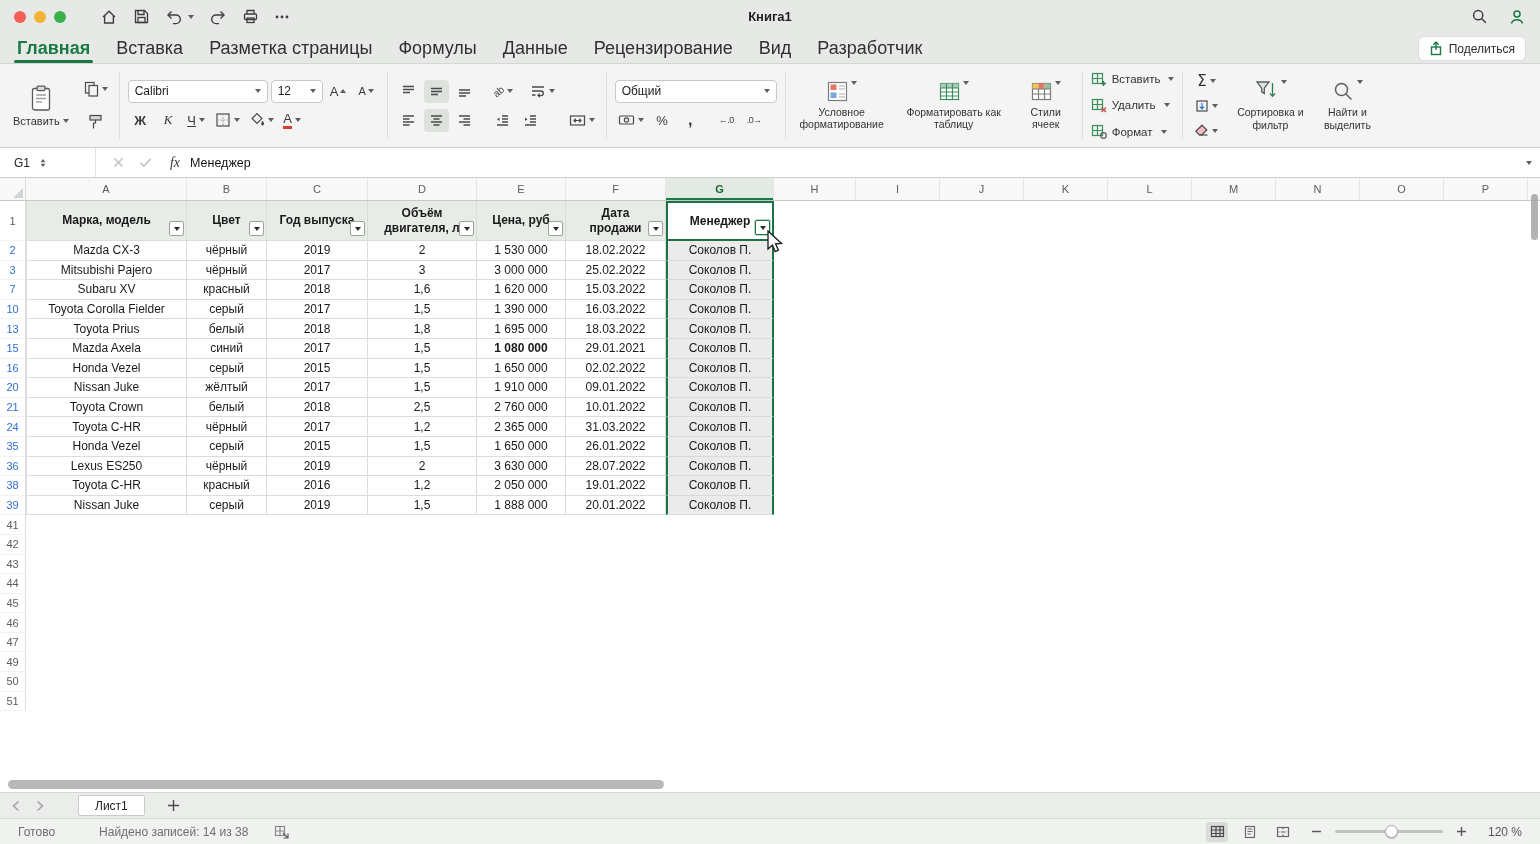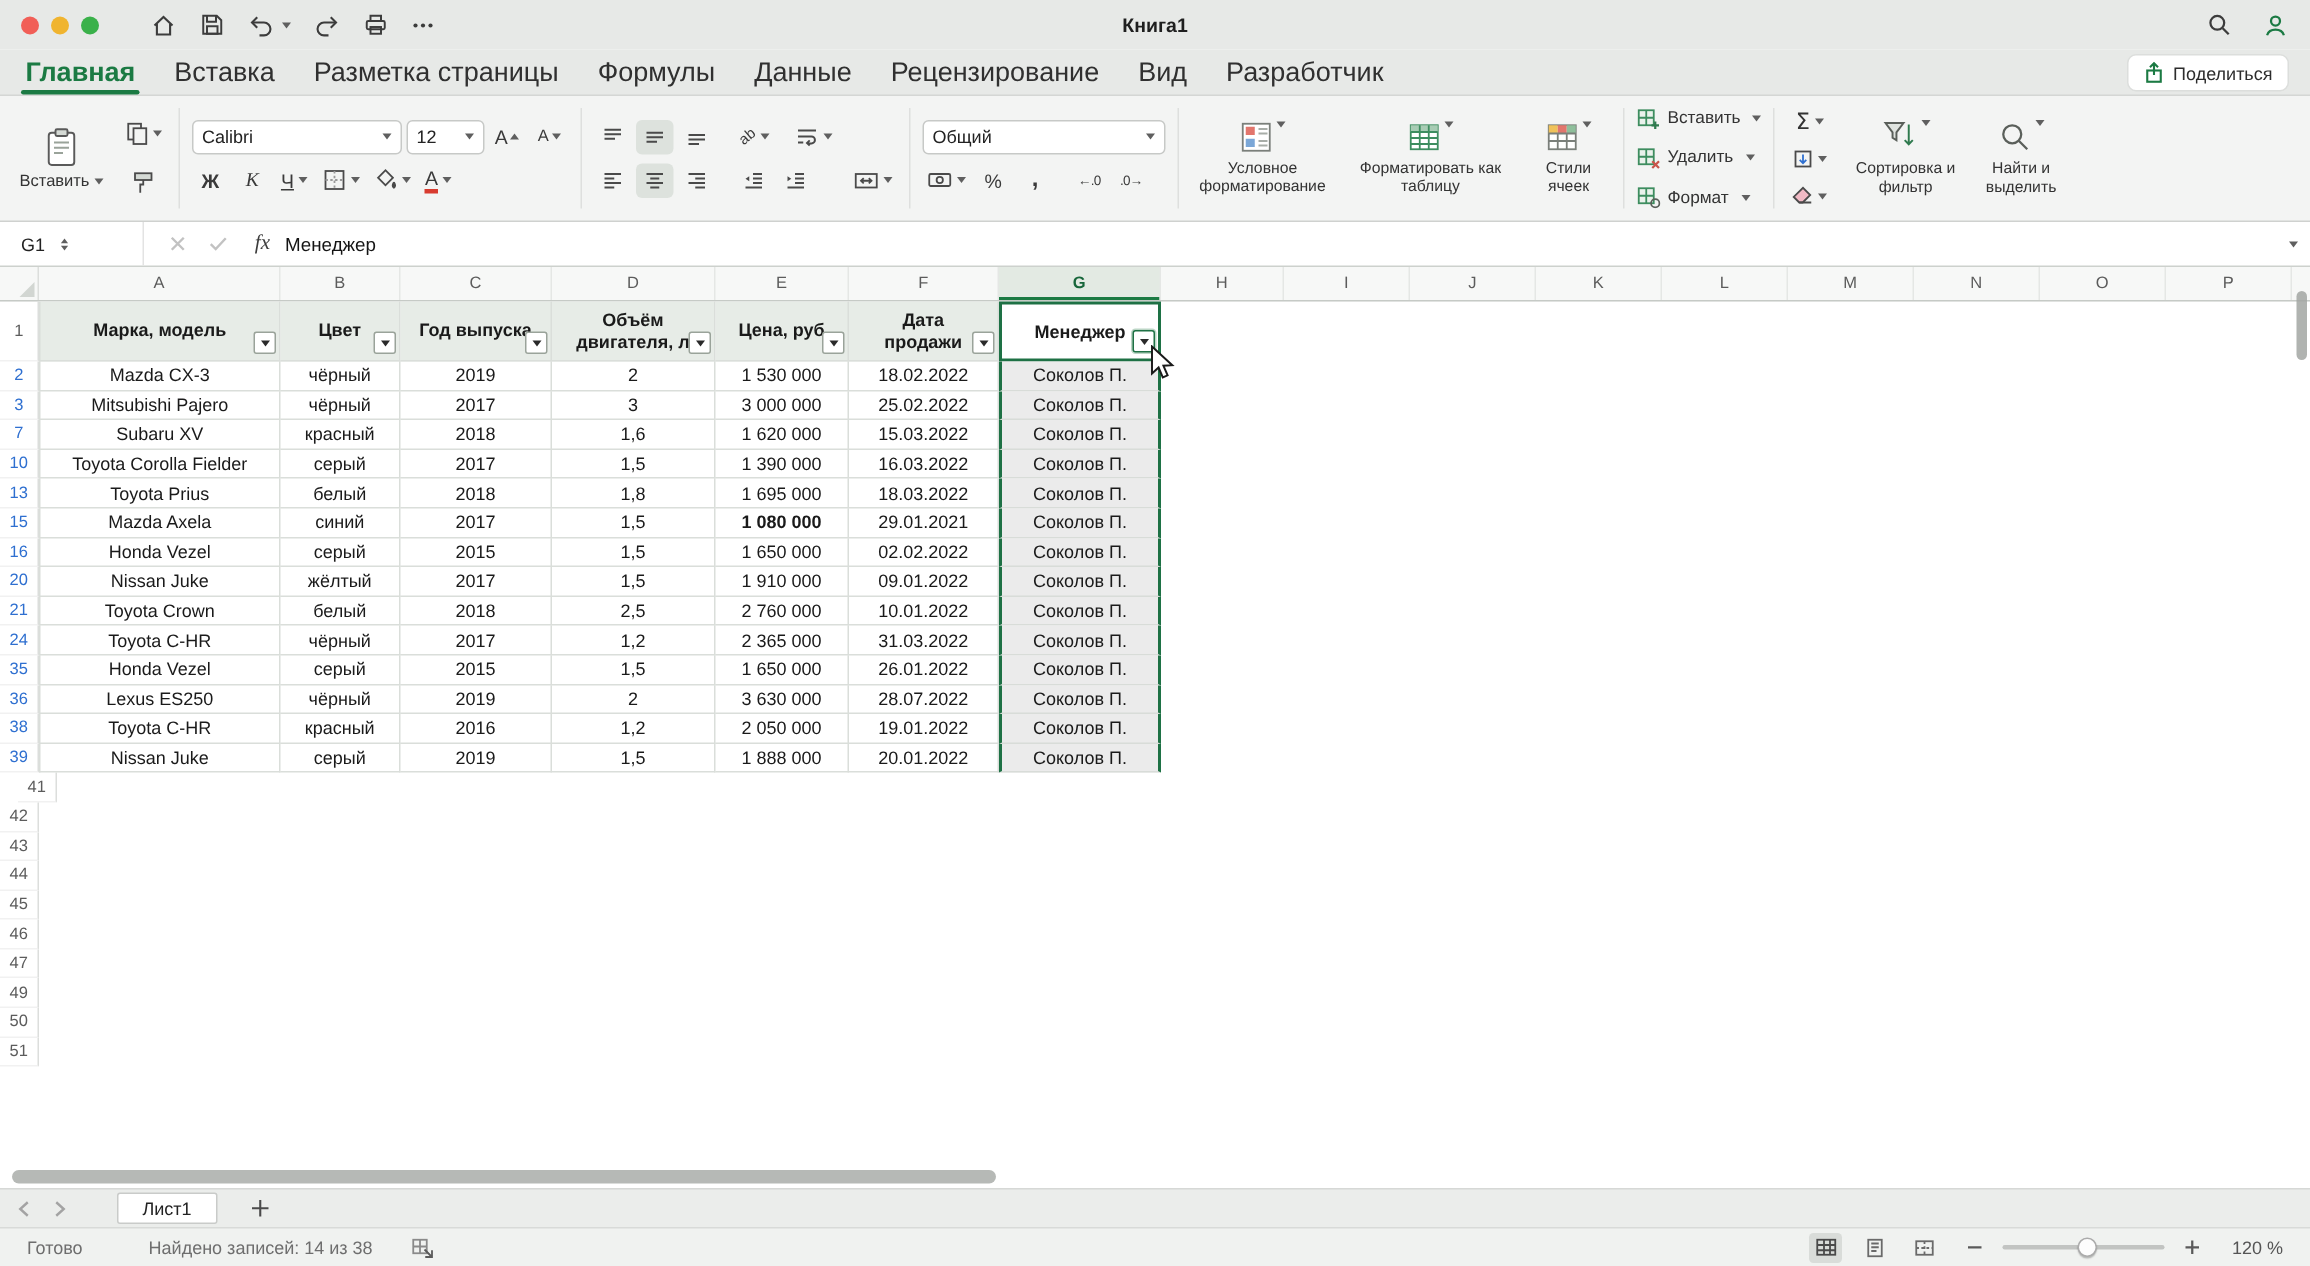--- a/index.html
+++ b/index.html
@@ -1033,21 +1033,21 @@
           <div class="gcell" style="width: 82px;"></div>
           <div class="gcell" style="width: 84px;"></div>
           <div class="gcell" style="width: 84px;"></div>
           <div class="gcell" style="width: 84px;"></div>
           <div class="gcell" style="width: 84px;"></div>
           <div class="gcell" style="width: 84px;"></div>
           <div class="gcell" style="width: 84px;"></div>
           <div class="gcell" style="width: 84px;"></div>
           <div class="gcell" style="width: 84px;"></div>
         </div>
-        <div class="grow" style="height: 19.6px; justify-content: flex-end;">
+        <div class="grow" style="height: 19.6px;">
           <div class="rnum">41</div>
           <div class="gcell" style="width: 161px;"></div>
           <div class="gcell" style="width: 80px;"></div>
           <div class="gcell" style="width: 101px;"></div>
           <div class="gcell" style="width: 109px;"></div>
           <div class="gcell" style="width: 89px;"></div>
           <div class="gcell" style="width: 100px;"></div>
           <div class="gcell" style="width: 108px;"></div>
           <div class="gcell" style="width: 82px;"></div>
           <div class="gcell" style="width: 84px;"></div>

